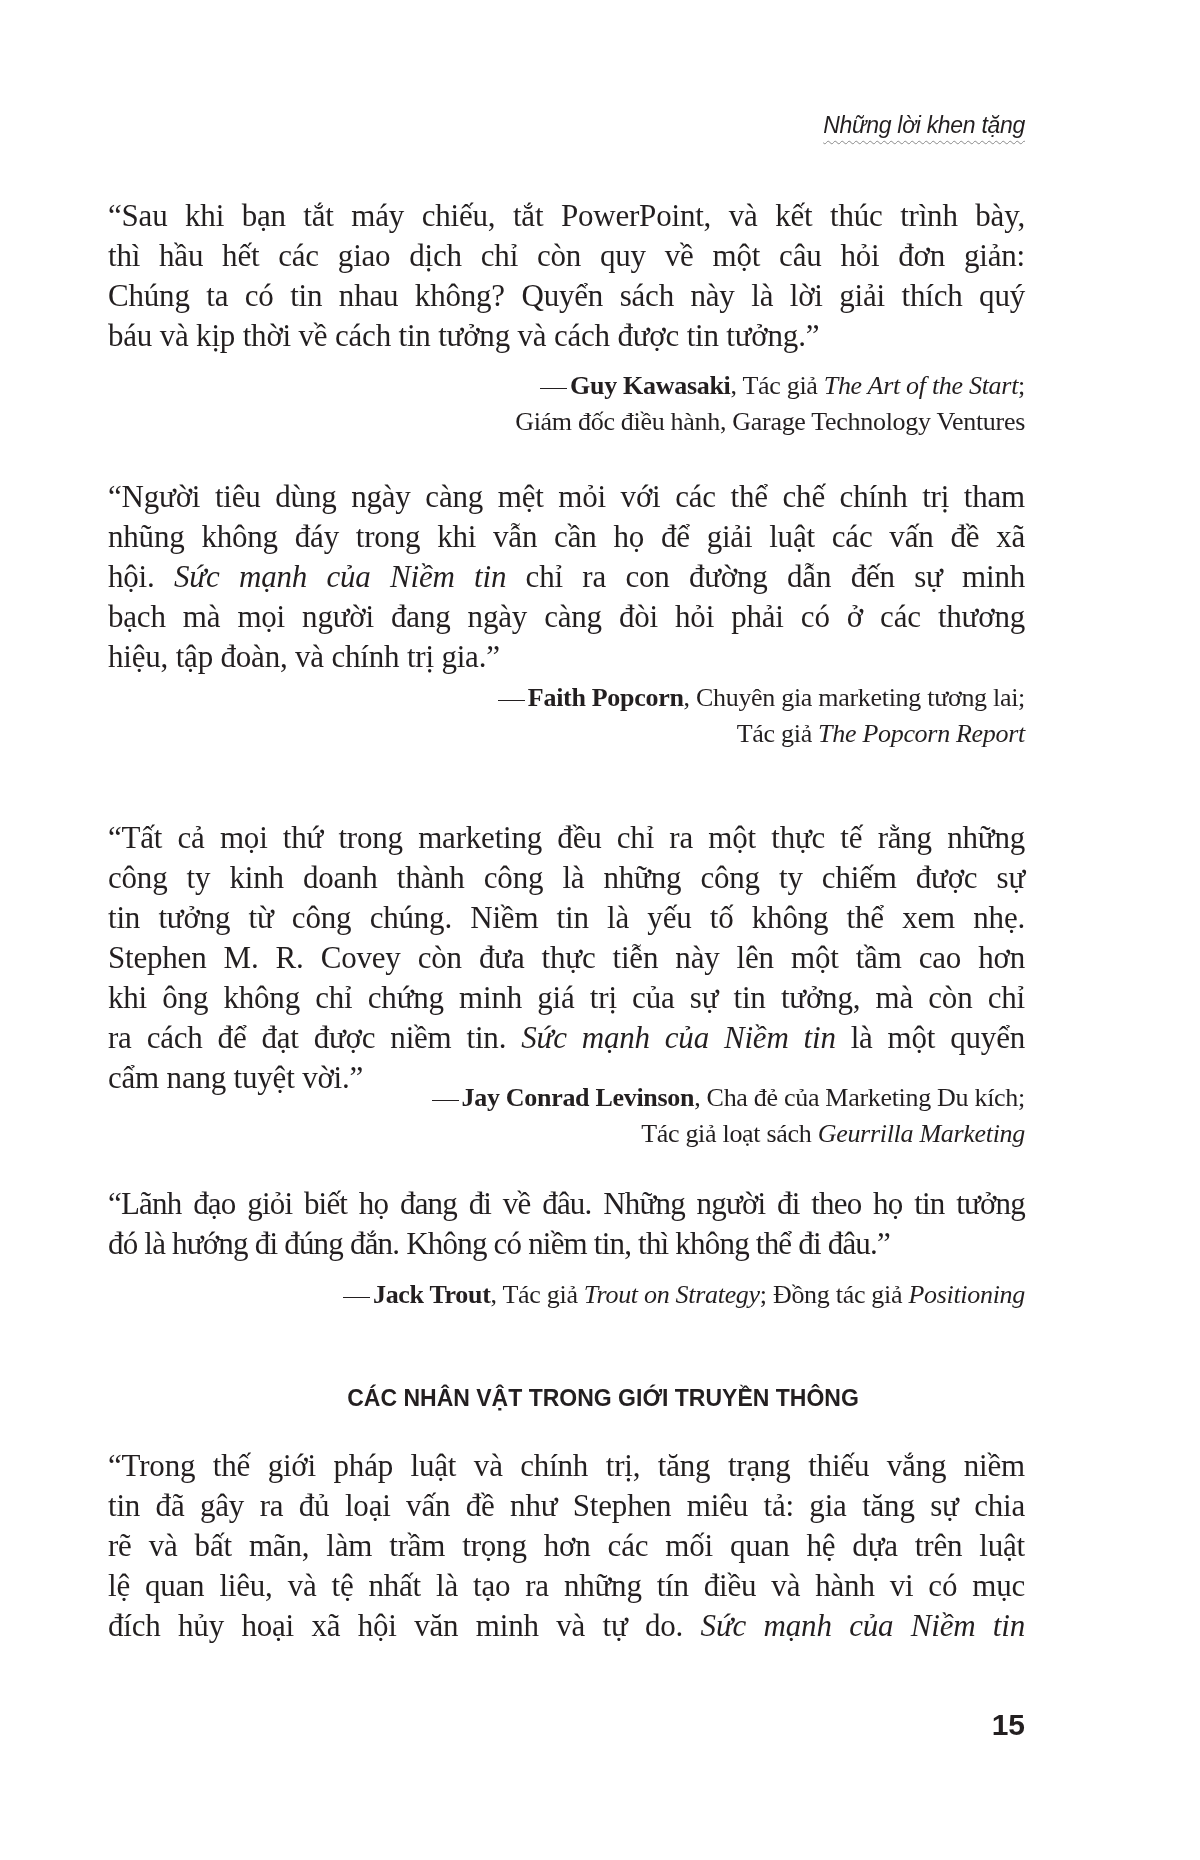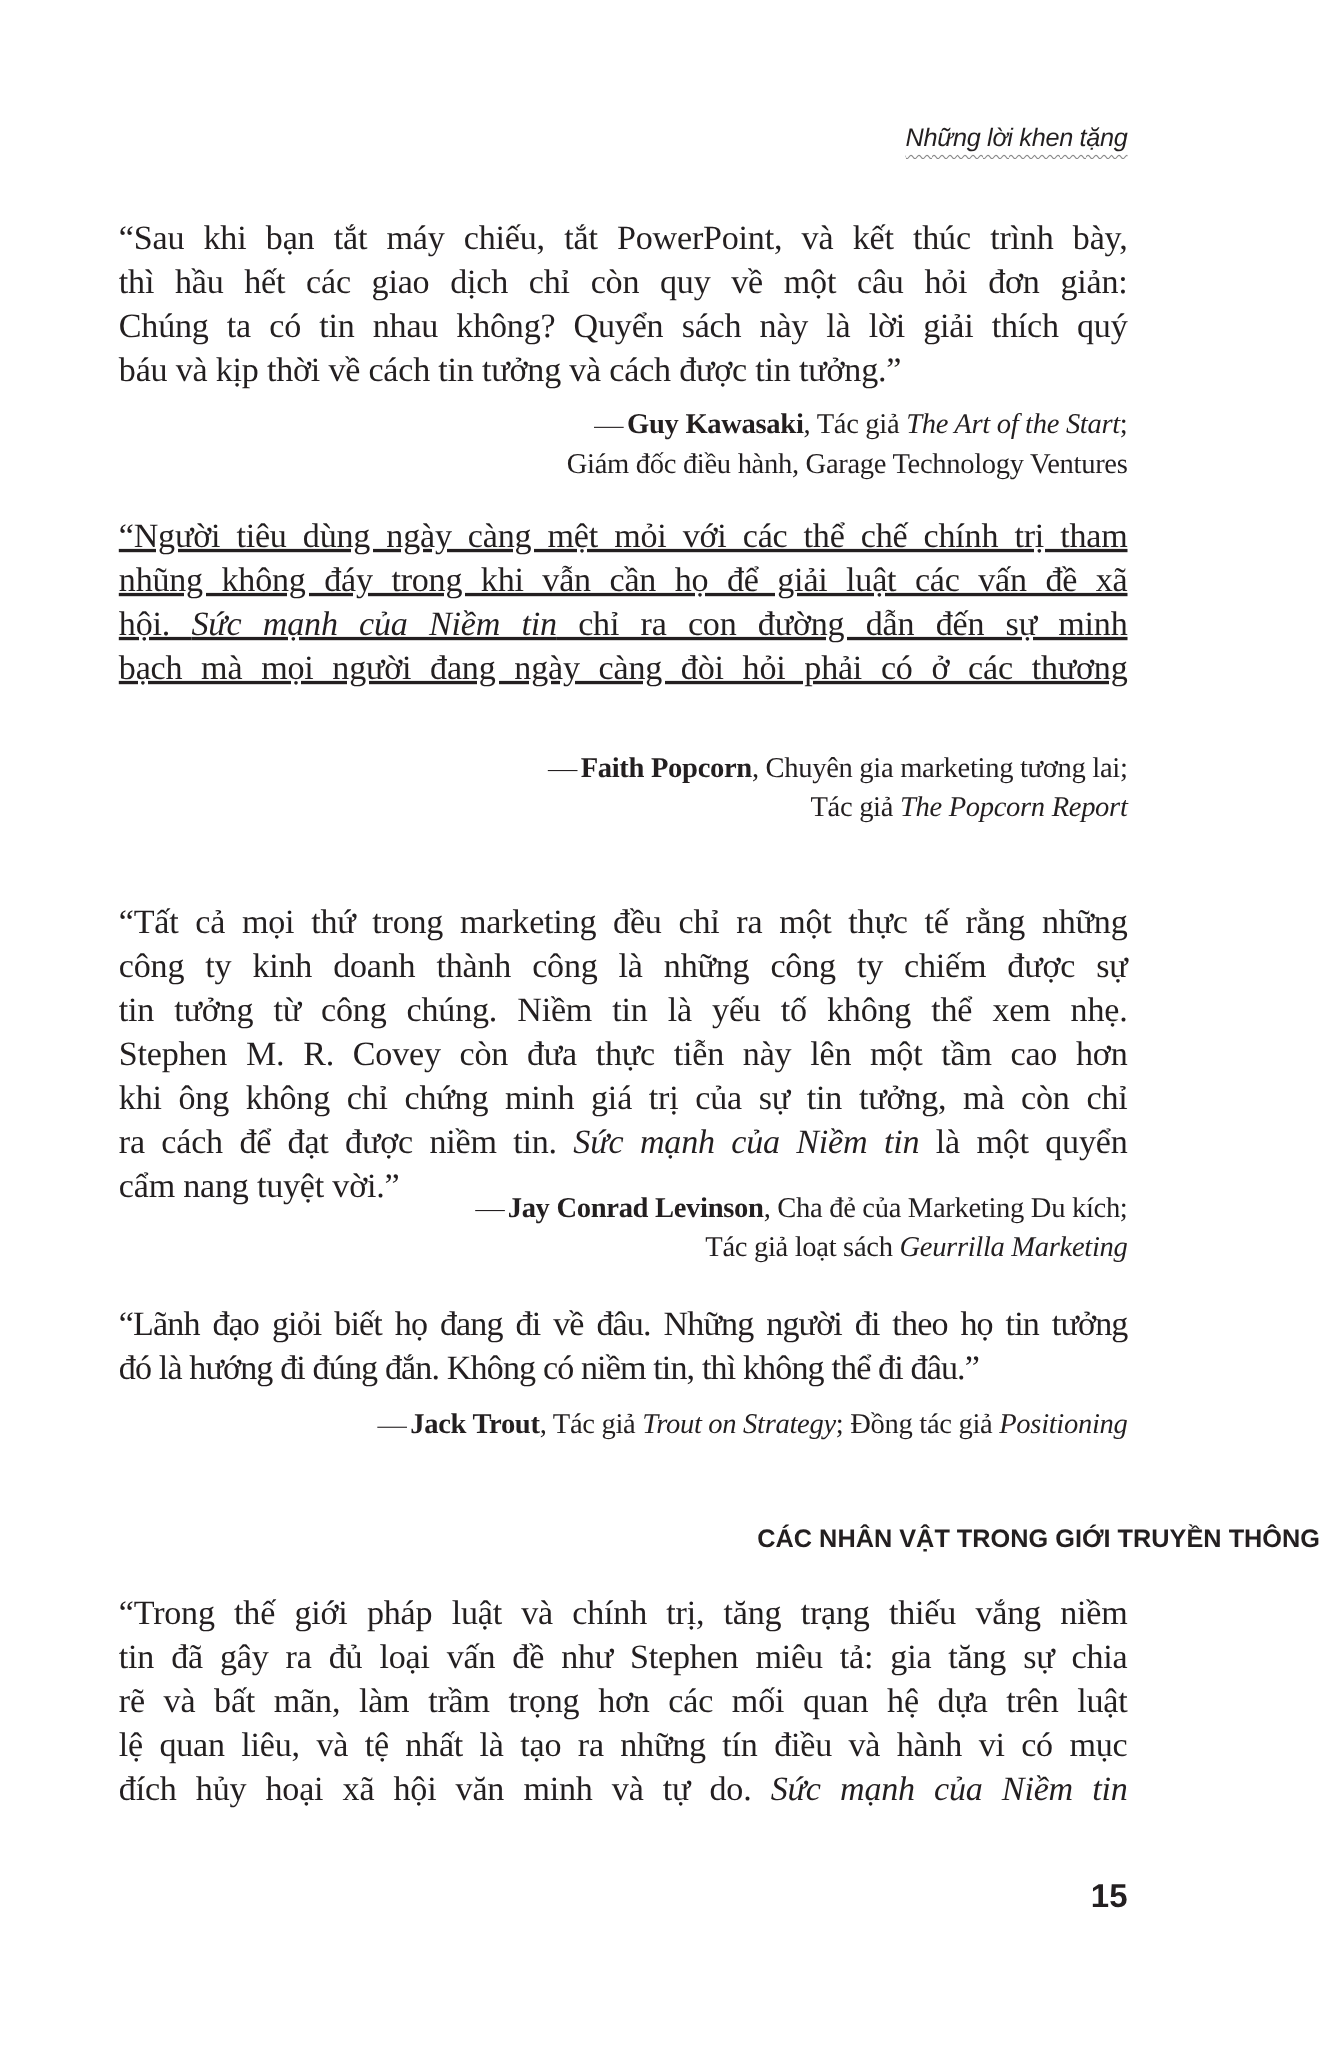--- a/index.html
+++ b/index.html
@@ -23,21 +23,21 @@
   .quote i { font-style: italic; }
   .attrib {
     font-family: Liberation Serif, serif;
     font-size: 26px; line-height: 36px; text-align: right; margin: 0;
     letter-spacing: -0.3px;
   }
   .attrib .dash { display: inline-block; width: 27px; border-bottom: 1.5px solid #231f20; margin-right: 3px; vertical-align: 5px; }
   .attrib b { font-weight: bold; }
   .attrib i { font-style: italic; }
   .section-heading {
-    position: absolute; top: 1385px; left: 0; width: 1200px; text-align: right;
+    position: absolute; top: 1385px; left: 0; width: 1200px; text-align: center;
     font-family: "Liberation Sans", "DejaVu Sans", sans-serif;
     font-weight: bold; font-size: 23px; letter-spacing: 0px;
     padding-left: 6px; box-sizing: border-box;
   }
   .page-number {
     position: absolute; top: 1708px; right: 175px;
     font-family: "Liberation Sans", "DejaVu Sans", sans-serif;
     font-weight: bold; font-size: 30px;
   }
 </style>
@@ -56,26 +56,27 @@
       <span class="line last">báu và kịp thời về cách tin tưởng và cách được tin tưởng.”</span>
     </p>
   </div>
   <div class="col" style="top:368px;">
     <p class="attrib">
       <span class="dash"></span><b>Guy Kawasaki</b><span>, Tác giả </span><i>The Art of the Start</i><span>;</span>
     </p>
     <p class="attrib">Giám đốc điều hành, Garage Technology Ventures</p>
   </div>
 
-  <div class="col" style="top:467px;text-decoration:underline;">
+  <div class="col" style="top:477px;">
     <p class="quote">
       <span class="line">“Người tiêu dùng ngày càng mệt mỏi với các thể chế chính trị tham</span>
       <span class="line">nhũng không đáy trong khi vẫn cần họ để giải luật các vấn đề xã</span>
       <span class="line"><span>hội. </span><i>Sức mạnh của Niềm tin</i><span> chỉ ra con đường dẫn đến sự minh</span></span>
       <span class="line">bạch mà mọi người đang ngày càng đòi hỏi phải có ở các thương</span>
+      <span class="line last">hiệu, tập đoàn, và chính trị gia.”</span>
     </p>
   </div>
   <div class="col" style="top:680px;">
     <p class="attrib">
       <span class="dash"></span><b>Faith Popcorn</b><span>, Chuyên gia marketing tương lai;</span>
     </p>
     <p class="attrib">
       <span>Tác giả </span><i>The Popcorn Report</i>
     </p>
   </div>

